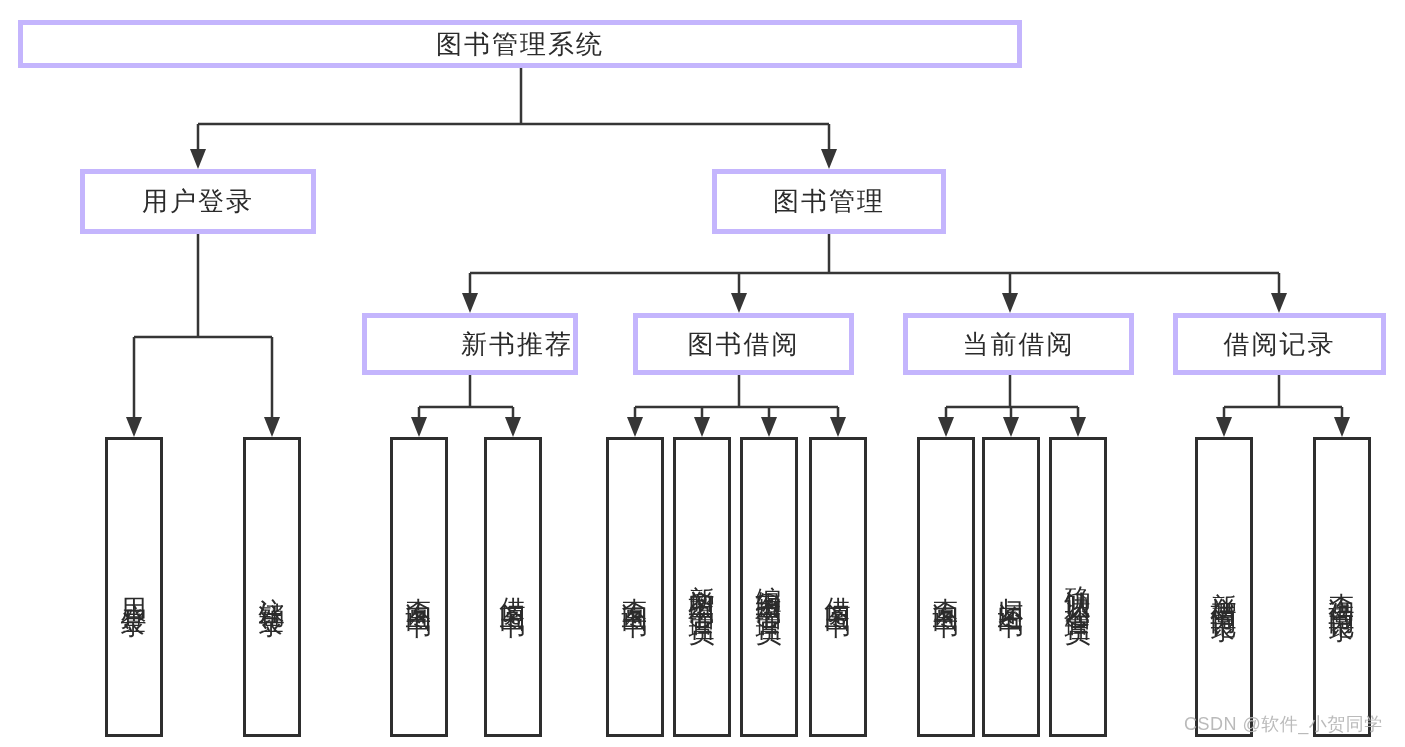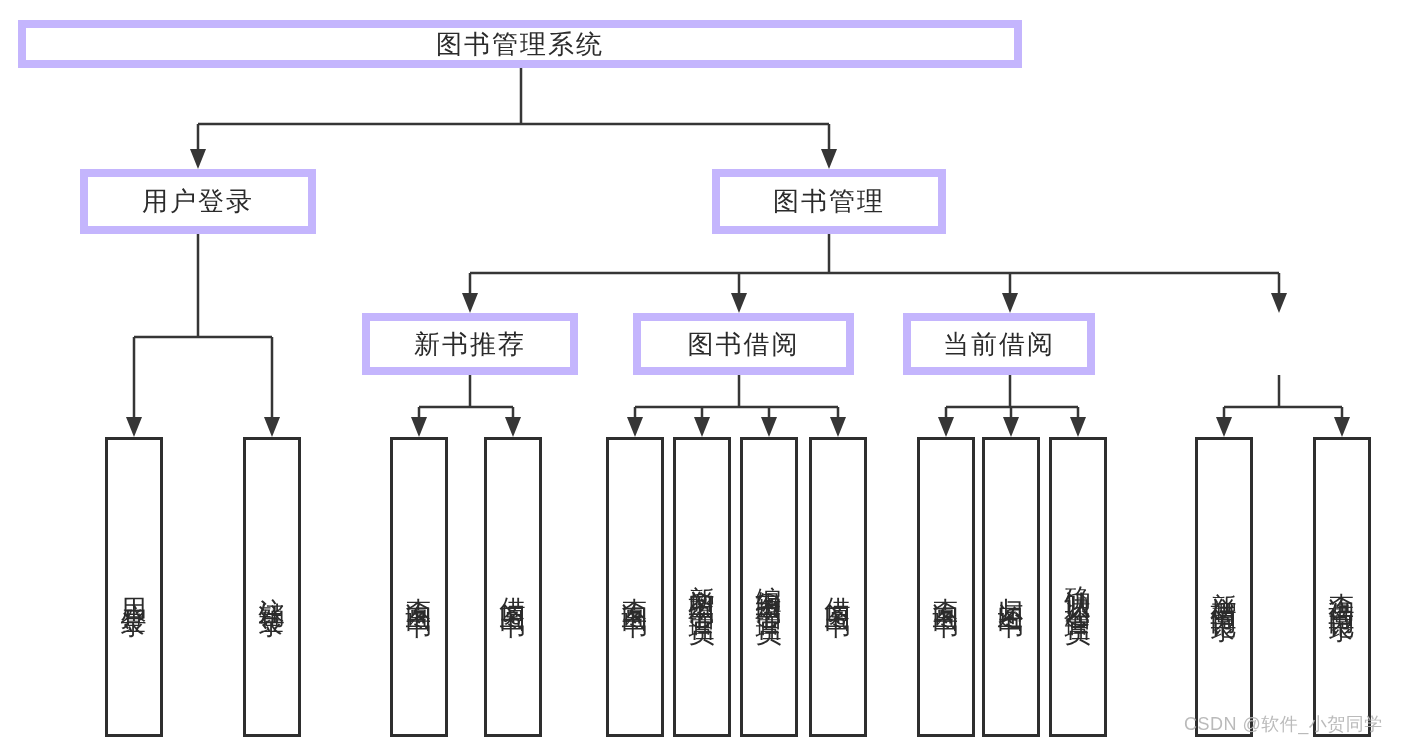--- a/index.html
+++ b/index.html
@@ -19,21 +19,21 @@
     position: absolute;
     left: 0;
     top: 0;
     width: 1405px;
     height: 747px;
     pointer-events: none;
   }
   .box {
     position: absolute;
     box-sizing: border-box;
-    border: 8px solid #c4b5fd;
+    border: 5px solid #c4b5fd;
     background: #ffffff;
     display: flex;
     align-items: center;
     justify-content: center;
     color: #2b2b2b;
     font-size: 26px;
     letter-spacing: 2px;
     white-space: nowrap;
   }
   .box.lvl1 { left: 18px; top: 20px; width: 1004px; height: 48px; }
@@ -130,28 +130,31 @@
     <span>图书管理系统</span>
   </div>
 
   <div class="box lvl2" style="left:80px; width:236px;">
     <span>用户登录</span>
   </div>
   <div class="box lvl2" style="left:712px; width:234px;">
     <span>图书管理</span>
   </div>
 
-  <div class="box lvl3" style="left:362px; width:216px;">
+  <div class="box lvl3" style="left:362px; width:216px;justify-content:flex-end;">
     <span>新书推荐</span>
   </div>
   <div class="box lvl3" style="left:633px; width:221px;">
     <span>图书借阅</span>
   </div>
-  <div class="box lvl3" style="left:903px; width:192px;">
+  <div class="box lvl3" style="left:903px; width:231px;">
     <span>当前借阅</span>
+  </div>
+  <div class="box lvl3" style="left:1173px; width:213px;">
+    <span>借阅记录</span>
   </div>
 
   <div class="vbox" style="left:105px;">
     <span>用户登录</span>
   </div>
   <div class="vbox" style="left:243px;">
     <span>注销登录</span>
   </div>
 
   <div class="vbox" style="left:390px;">

